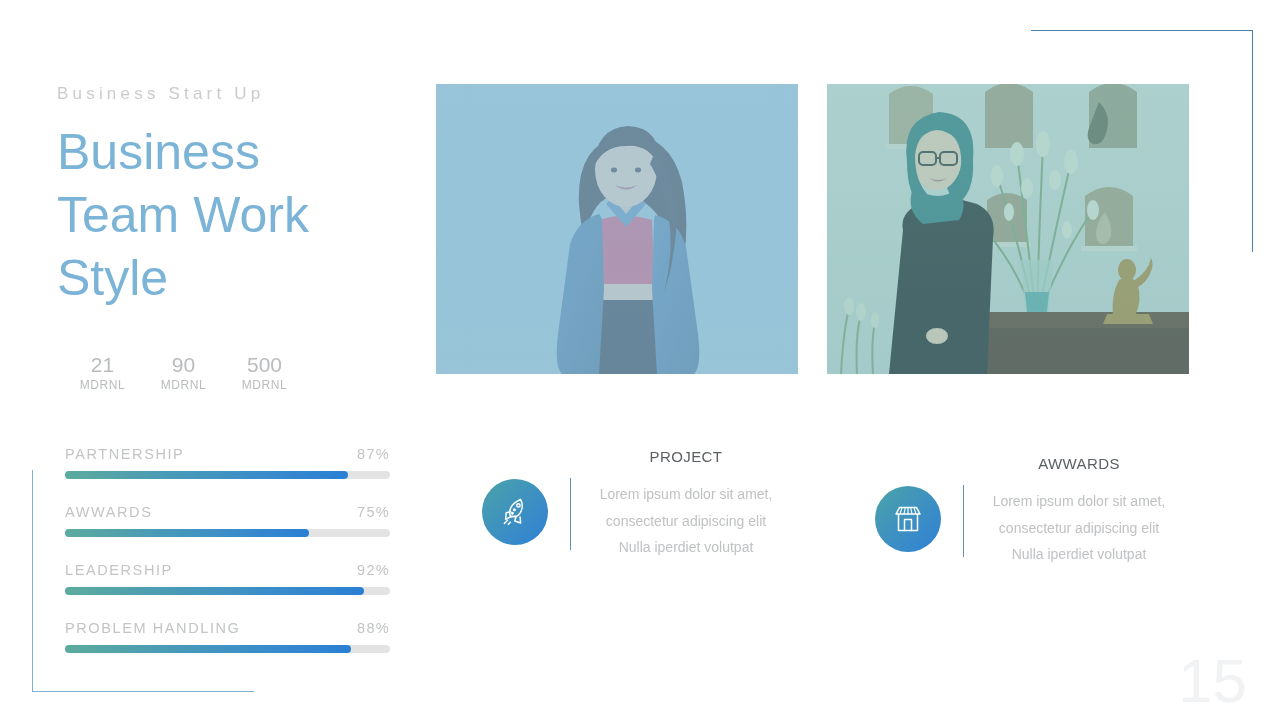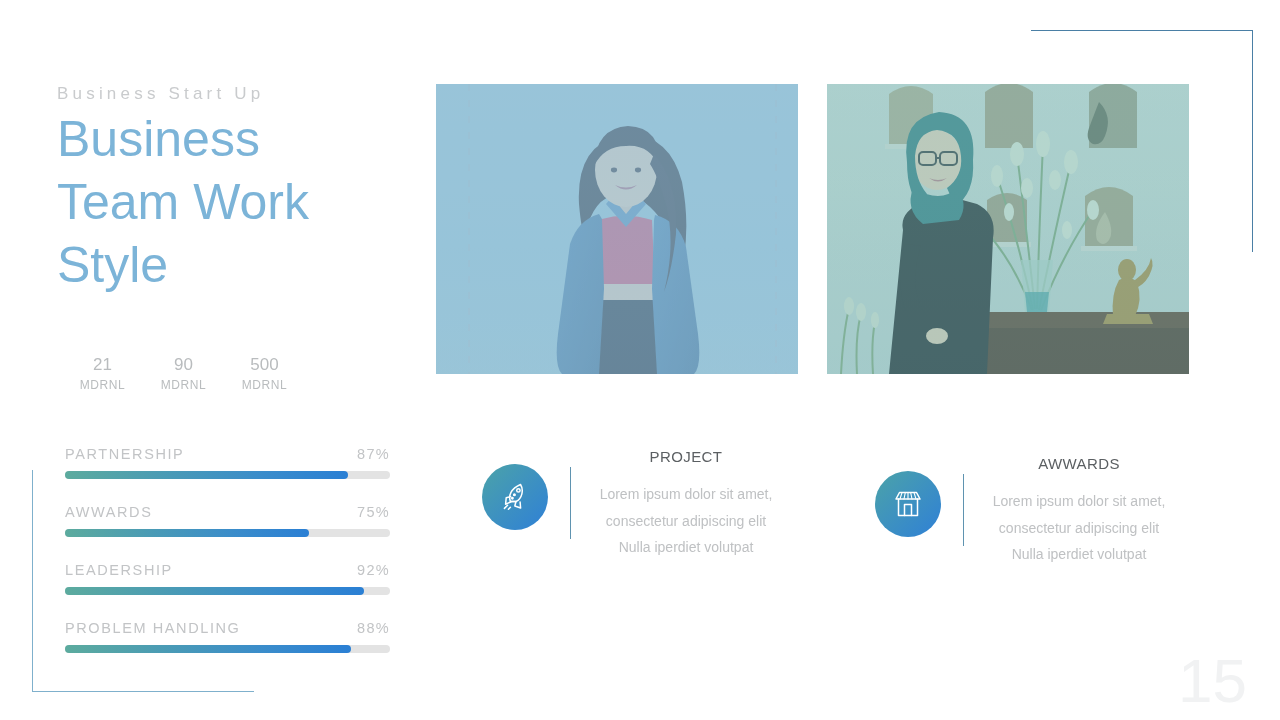--- a/index.html
+++ b/index.html
@@ -42,39 +42,39 @@
     width: 360px;
   }
   .eyebrow {
     font-size: 17px;
     letter-spacing: 4.2px;
     color: #c9cbcd;
     font-weight: 400;
     line-height: 1.2;
   }
   .headline {
-    margin-top: 4px;
+    margin-top: 17px;
     font-size: 50px;
     line-height: 63px;
     font-weight: 400;
     color: #7cb4d8;
     letter-spacing: 0px;
     width: 320px;
   }
 
   
   .stats {
     position: absolute;
     left: 62px; top: 352px;
     display: flex;
     width: 300px;
   }
   .stat { width: 81px; text-align: center; }
   .stat-value {
-    font-size: 17px;
+    font-size: 21px;
     color: #b9bcbe;
     font-weight: 400;
     line-height: 26px;
   }
   .stat-label {
     font-size: 12px;
     color: #b9bcbe;
     letter-spacing: 0.6px;
     line-height: 14px;
   }
@@ -124,21 +124,21 @@
     overflow: hidden;
   }
   .photo-1 { left: 436px; top: 84px; width: 362px; height: 290px; }
   .photo-2 { left: 827px; top: 84px; width: 362px; height: 290px; }
   .photo svg { display: block; width: 100%; height: 100%; }
 
   
   .feature {
     position: absolute;
     display: flex;
-    align-items: flex-start;
+    align-items: center;
   }
   .feature-1 { left: 482px; top: 448px; }
   .feature-2 { left: 875px; top: 455px; }
 
   .icon-circle {
     width: 66px; height: 66px;
     border-radius: 50%;
     flex: 0 0 66px;
     display: flex;
     align-items: center;

